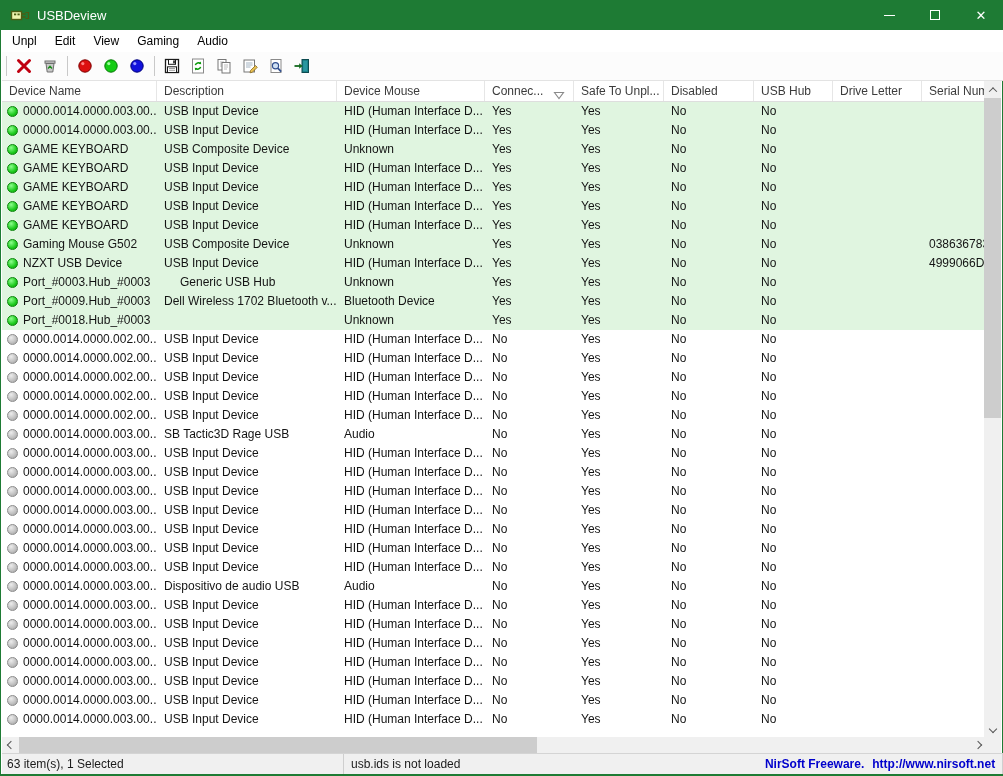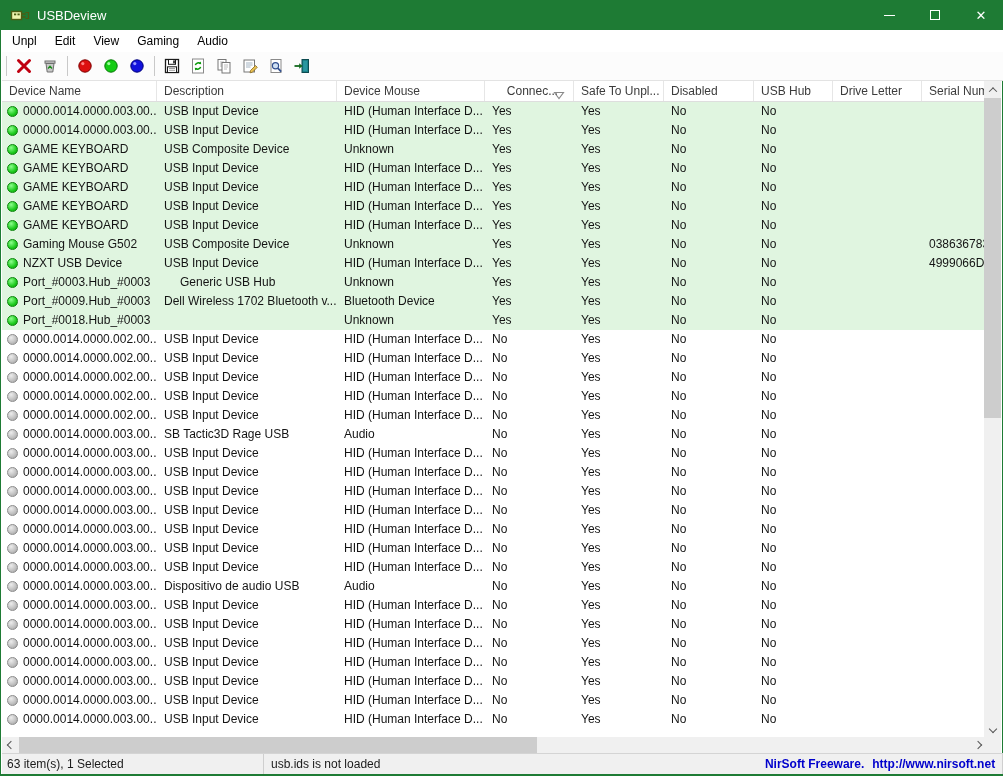--- a/index.html
+++ b/index.html
@@ -59,21 +59,21 @@
   .scroll-corner{position:absolute;right:1px;top:737px;width:17px;height:16px;background:#f0f0f0;}
   .chev{width:6px;height:6px;border-right:1.6px solid #555;border-bottom:1.6px solid #555;box-sizing:border-box;}
   .chev.up{transform:rotate(-135deg) translate(-1px,-1px);}
   .chev.down{transform:rotate(45deg);}
   .chev.left{transform:rotate(135deg);}
   .chev.right{transform:rotate(-45deg);}
 
   
   .statusbar{position:absolute;left:1px;top:753px;width:1001px;height:21px;background:#f0f0f0;border-top:1px solid #d4d4d4;box-sizing:border-box;display:flex;font-size:12px;color:#1a1a1a;}
   .pane{height:100%;display:flex;align-items:center;box-sizing:border-box;border-right:1px solid #cfcfcf;overflow:hidden;white-space:nowrap;}
-  .pane1{width:262px;padding-left:5px;}
+  .pane1{width:342px;padding-left:5px;}
   .pane2{width:245px;justify-content:center;color:#0000cc;font-weight:bold;}
   .pane3{flex:1;padding-left:7px;border-right:none;}
   .pane2 .link{margin-left:8px;color:#0000cc;}
   .bottom-edge{position:absolute;left:0;top:774px;width:1003px;height:2px;background:#1e7b34;}
 </style>
 </head>
 <body>
 
 <div class="window">
 
@@ -190,21 +190,21 @@
           <path d="M1.5 9 h7" stroke="#14691e" stroke-width="1.8"></path>
           <path d="M6.2 6.2 L9.4 9 l-3.2 2.8 z" fill="#14691e"></path>
         </svg>
       </span>
     </div>
 
   <div class="header-row">
       <div class="hcell" style="left: 0px; width: 155px;"><span>Device Name</span></div>
       <div class="hcell" style="left: 155px; width: 180px;"><span>Description</span></div>
       <div class="hcell" style="left: 335px; width: 148px;"><span>Device Mouse</span></div>
-      <div class="hcell" style="left: 483px; width: 89px; text-align: center;"><span>Connec...</span><span class="sort-ind"><svg width="12" height="9" viewBox="0 0 12 9">
+      <div class="hcell" style="left: 483px; width: 89px;"><span>Connec...</span><span class="sort-ind"><svg width="12" height="9" viewBox="0 0 12 9">
             <path d="M1.5 1.5 H10.5 L6 7.5 Z" fill="none" stroke="#8a8a8a" stroke-width="1.1"></path>
           </svg></span></div>
       <div class="hcell" style="left: 572px; width: 90px;"><span>Safe To Unpl...</span></div>
       <div class="hcell" style="left: 662px; width: 90px;"><span>Disabled</span></div>
       <div class="hcell" style="left: 752px; width: 79px;"><span>USB Hub</span></div>
       <div class="hcell" style="left: 831px; width: 89px;"><span>Drive Letter</span></div>
       <div class="hcell" style="left: 920px; width: 120px;"><span>Serial Num</span></div>
     </div>
 
   <div class="rows">

